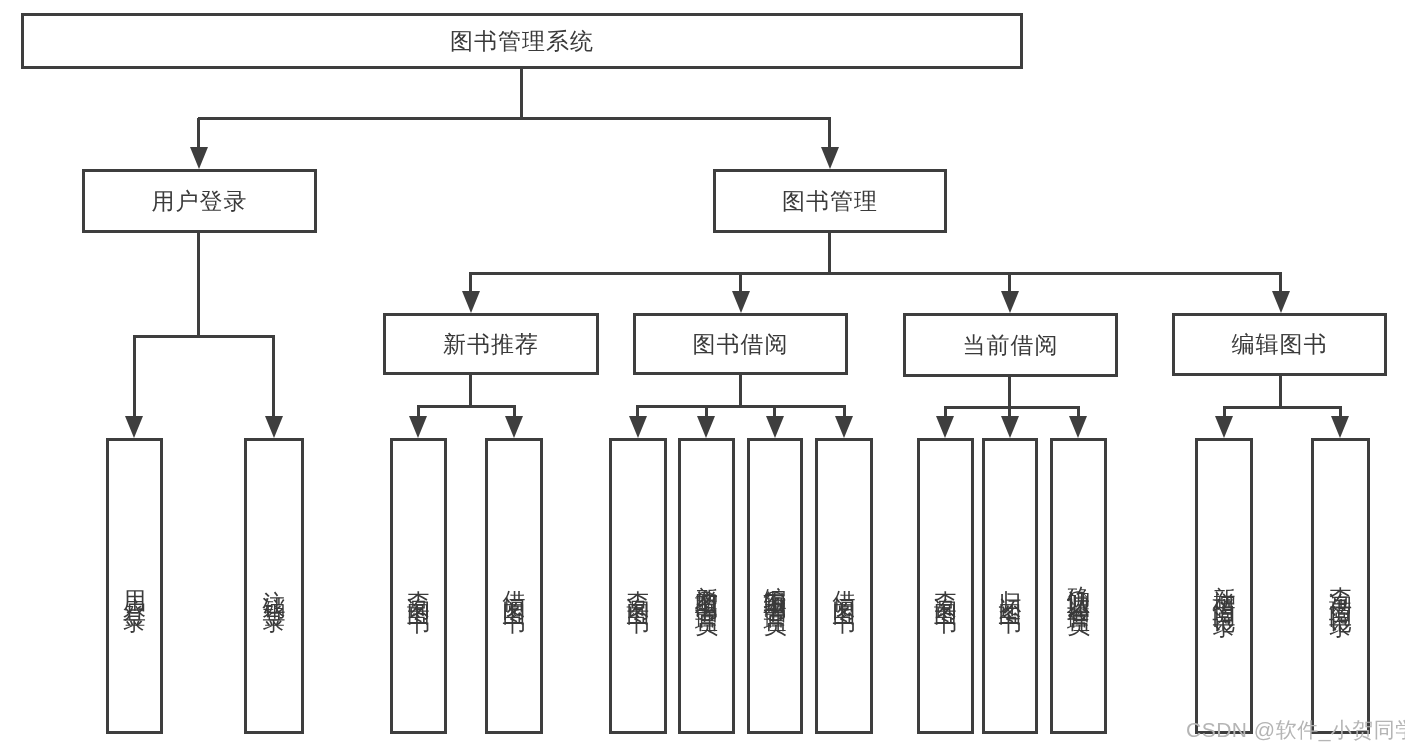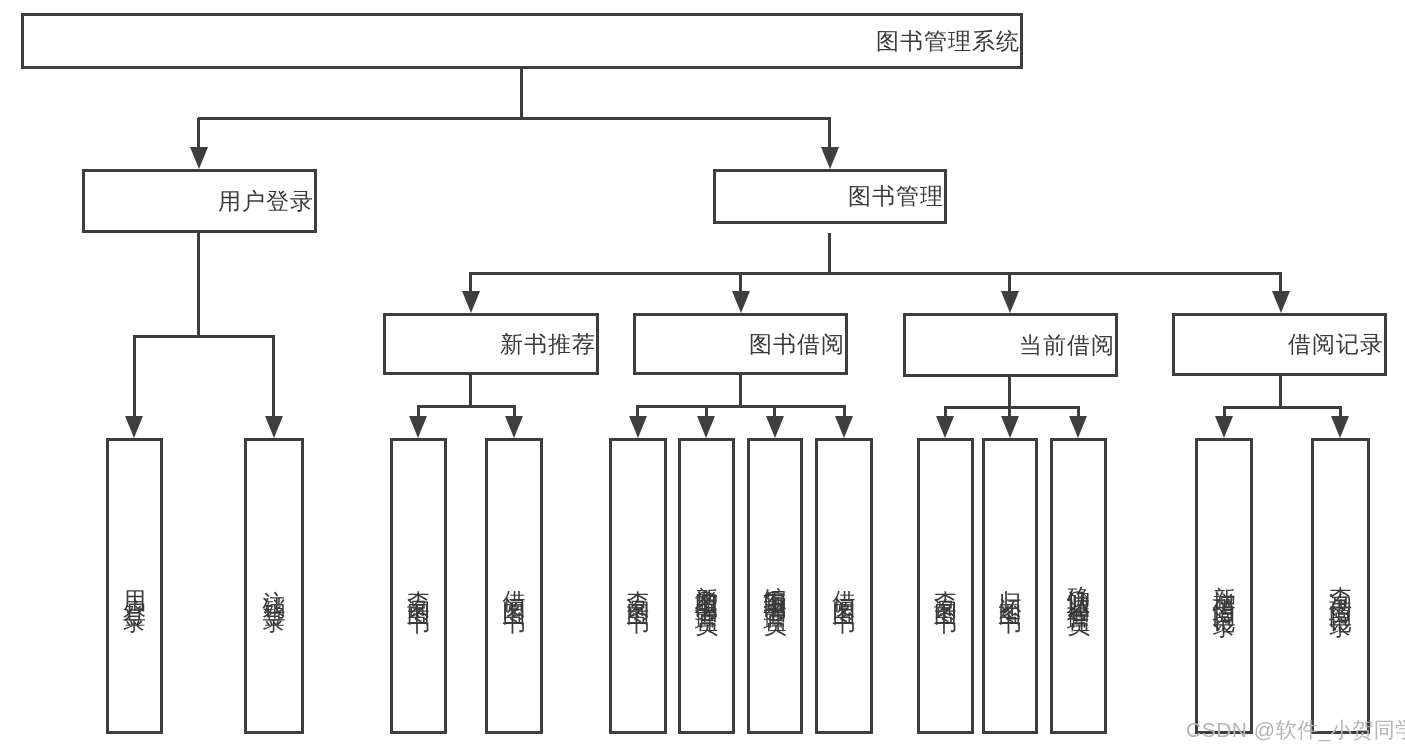--- a/index.html
+++ b/index.html
@@ -15,21 +15,21 @@
     background:var(--bg);
     font-family:"Liberation Sans","DejaVu Sans",sans-serif;
     color:var(--text);
     overflow:hidden;
   }
   .box{
     position:absolute;
     box-sizing:border-box;
     border:3px solid var(--line);
     background:var(--bg);
-    display:flex;align-items:center;justify-content:flex-end;
+    display:flex;align-items:center;justify-content:center;
     font-size:23px;
     letter-spacing:1px;
     color:var(--text);
   }
   .vbox{
     position:absolute;
     box-sizing:border-box;
     border:3px solid var(--line);
     background:var(--bg);
     top:438px;height:296px;
@@ -70,21 +70,21 @@
   <div class="vl" style="left:520px;top:69px;height:50px;"></div>
   <div class="hl" style="left:198px;top:117px;width:633px;"></div>
   <div class="vl" style="left:197px;top:118px;height:40px;"></div>
   <div class="vl" style="left:828px;top:118px;height:40px;"></div>
   <div class="ar" style="left:190px;top:147px;"></div>
   <div class="ar" style="left:821px;top:147px;"></div>
 
   <div class="box" style="left:82px;top:169px;width:235px;height:64px;">
     <span>用户登录</span>
   </div>
-  <div class="box" style="left:713px;top:169px;width:234px;height:55px;">
+  <div class="box" style="left:713px;top:169px;width:234px;height:64px;">
     <span>图书管理</span>
   </div>
 
   <div class="vl" style="left:197px;top:233px;height:104px;"></div>
   <div class="hl" style="left:133px;top:335px;width:142px;"></div>
   <div class="vl" style="left:133px;top:336px;height:90px;"></div>
   <div class="vl" style="left:272px;top:336px;height:90px;"></div>
   <div class="ar" style="left:125px;top:416px;"></div>
   <div class="ar" style="left:265px;top:416px;"></div>
 
@@ -102,21 +102,21 @@
   <div class="box" style="left:383px;top:313px;width:216px;height:62px;">
     <span>新书推荐</span>
   </div>
   <div class="box" style="left:633px;top:313px;width:215px;height:62px;">
     <span>图书借阅</span>
   </div>
   <div class="box" style="left:903px;top:313px;width:215px;height:64px;">
     <span>当前借阅</span>
   </div>
   <div class="box" style="left:1172px;top:313px;width:215px;height:63px;">
-    <span>借阅记录</span>
+    <span>编辑图书</span>
   </div>
 
   <div class="vl" style="left:469px;top:375px;height:32px;"></div>
   <div class="hl" style="left:417px;top:405px;width:99px;"></div>
   <div class="vl" style="left:417px;top:406px;height:22px;"></div>
   <div class="vl" style="left:513px;top:406px;height:22px;"></div>
   <div class="ar" style="left:409px;top:416px;"></div>
   <div class="ar" style="left:505px;top:416px;"></div>
 
   <div class="vl" style="left:739px;top:375px;height:32px;"></div>

